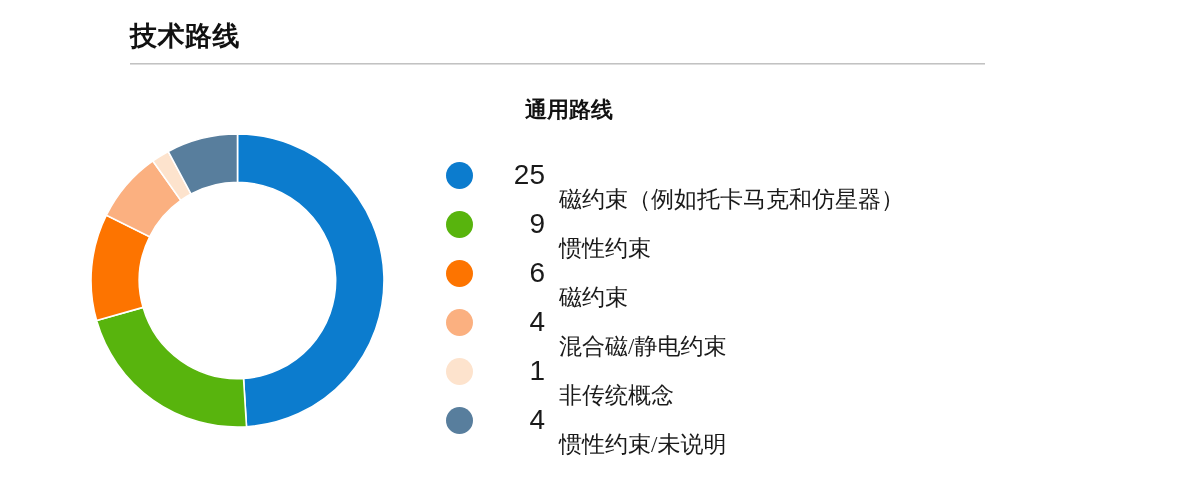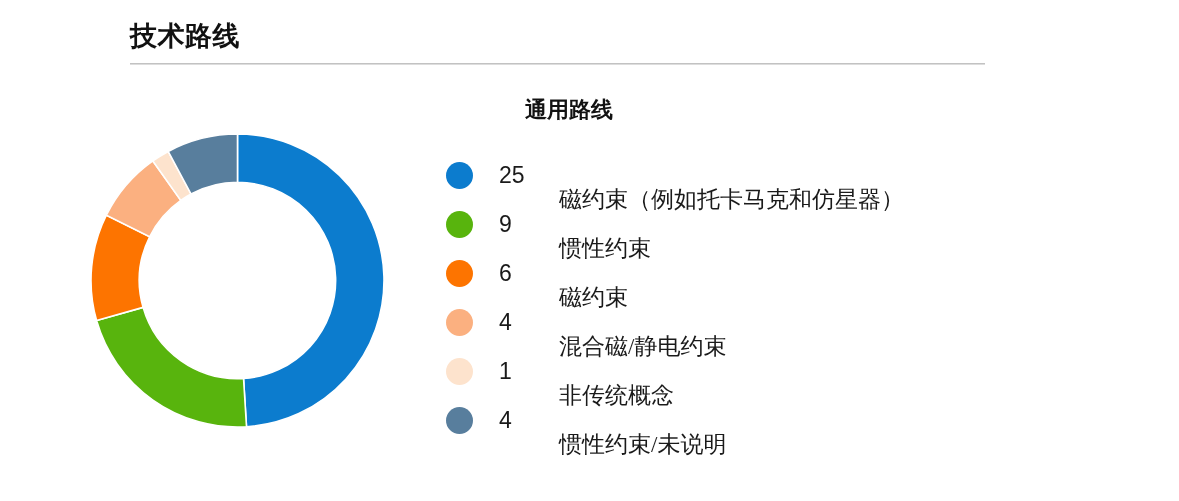--- a/index.html
+++ b/index.html
@@ -85,21 +85,22 @@
   .legend-swatch {
     width: 27px;
     height: 27px;
     border-radius: 50%;
     flex: 0 0 auto;
     margin-left: 6px;
   }
   .legend-value {
     width: 46px;
     flex: 0 0 auto;
-    font-size: 23px;
+    text-align: right;
+    font-size: 28px;
     font-weight: 400;
     color: #1a1a1a;
     margin-left: 26px;
     font-family: "Liberation Sans", "DejaVu Sans", sans-serif;
   }
   .legend-label {
     font-size: 23px;
     font-weight: 400;
     color: #1a1a1a;
     margin-left: 14px;

